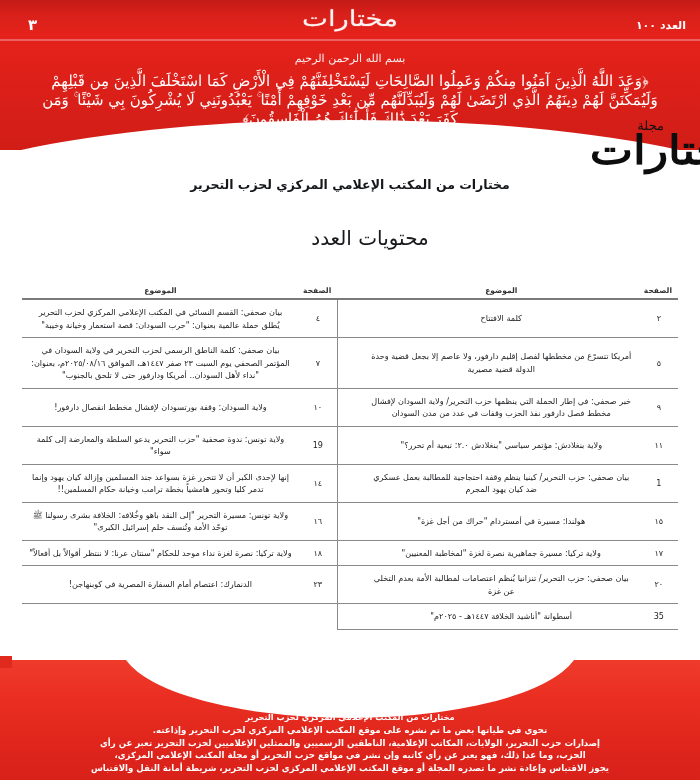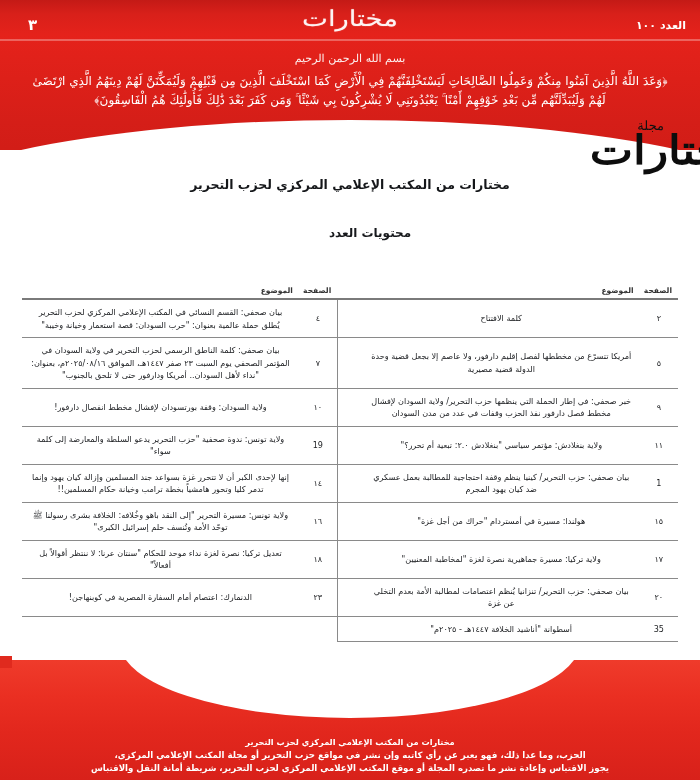--- a/index.html
+++ b/index.html
@@ -104,21 +104,21 @@
   }
 
   .ayah {
     position: absolute;
     top: 72px;
     left: 30px;
     right: 30px;
     text-align: center;
     color: #ffffff;
     font-family: "DejaVu Serif", "Liberation Serif", serif;
-    font-size: 12px;
+    font-size: 15px;
     line-height: 19px;
     direction: rtl;
   }
 
   
   .top-oval {
     position: absolute;
     top: 120px;
     left: -120px;
     width: 940px;
@@ -141,22 +141,22 @@
     text-align: center;
     font-size: 12.5px;
     font-weight: bold;
     color: #15171a;
     margin-top: 27px;
     direction: rtl;
   }
 
   .main-title {
     text-align: center;
-    font-size: 12px;
-    font-weight: bold;
+    font-size: 20px;
+    font-weight: normal;
     color: #17191c;
     margin-top: 34px;
     letter-spacing: 0.5px;
     direction: rtl;
     margin-left: 40px;
   }
 
   
   .toc-wrap {
     position: absolute;
@@ -177,21 +177,21 @@
   table.toc col.c-gap     { width: 24px;  }
 
   table.toc th {
     font-size: 7.5px;
     font-weight: bold;
     color: #333;
     padding: 0 6px 3px 6px;
     text-align: left;
     border: none;
   }
-  table.toc th.topic-h { text-align: right; }
+  table.toc th.topic-h { text-align: center; }
 
   table.toc thead tr.head-rule th {
     border-bottom: 2px solid #7a7a7a;
     height: 0;
     padding: 0;
   }
 
   table.toc td {
     font-size: 8.1px;
     line-height: 12.5px;
@@ -391,21 +391,21 @@
               <td class="topic">هولندا: مسيرة في أمستردام "حراك من أجل غزة"</td>
               <td class="divider"></td>
               <td class="pageno">١٦</td>
               <td class="topic">ولاية تونس: مسيرة التحرير "إلى النقد باهو وخُلافه: الخلافة بشرى رسولنا ﷺ توحّد الأمة وتُنسف حلم إسرائيل الكبرى"</td>
             </tr>
             <tr>
               <td class="pageno">١٧</td>
               <td class="topic">ولاية تركيا: مسيرة جماهيرية نصرة لغزة "لمخاطبة المعنيين"</td>
               <td class="divider"></td>
               <td class="pageno">١٨</td>
-              <td class="topic">تعديل تركيا: نصرة لغزة نداء موحد للحكام "سنتان عرنا: لا ننتظر أقوالاً بل أفعالاً"</td>
+              <td class="topic">ولاية تركيا: نصرة لغزة نداء موحد للحكام "سنتان عرنا: لا ننتظر أقوالاً بل أفعالاً"</td>
             </tr>
             <tr>
               <td class="pageno">٢٠</td>
               <td class="topic">بيان صحفي: حزب التحرير/ تنزانيا يُنظم اعتصامات لمطالبة الأمة بعدم التخلي عن غزة</td>
               <td class="divider"></td>
               <td class="pageno">٢٣</td>
               <td class="topic">الدنمارك: اعتصام أمام السفارة المصرية في كوبنهاجن!</td>
             </tr>
             <tr class="last-row">
               <td class="pageno">35</td>
@@ -422,18 +422,20 @@
   <div class="brand-logo">
     <span class="brand-small">مجلة</span>
     <span class="brand-main">مختارات</span>
   </div>
 
   <div class="corner-notch"></div>
   <div class="bottom-red">
     <div class="bottom-oval"></div>
     <div class="footer-text" id="footer-text">
         <span class="fline first">مختارات من المكتب الإعلامي المركزي لحزب التحرير</span>
+        <span class="fline">تحوي في طياتها بعض ما تم نشره على موقع المكتب الإعلامي المركزي لحزب التحرير وإذاعته.</span>
+        <span class="fline">إصدارات حزب التحرير، الولايات، المكاتب الإعلامية، الناطقين الرسميين والممثلين الإعلاميين لحزب التحرير تعبر عن رأي</span>
         <span class="fline">الحزب، وما عدا ذلك، فهو يعبر عن رأي كاتبه  وإن نشر في مواقع حزب التحرير أو مجلة المكتب الإعلامي المركزي،</span>
         <span class="fline">يجوز الاقتباس وإعادة نشر ما تصدره المجلة أو موقع المكتب الإعلامي المركزي لحزب التحرير، شريطة أمانة النقل والاقتباس</span>
       </div>
   </div>
 
 </div>
 
 </body></html>

